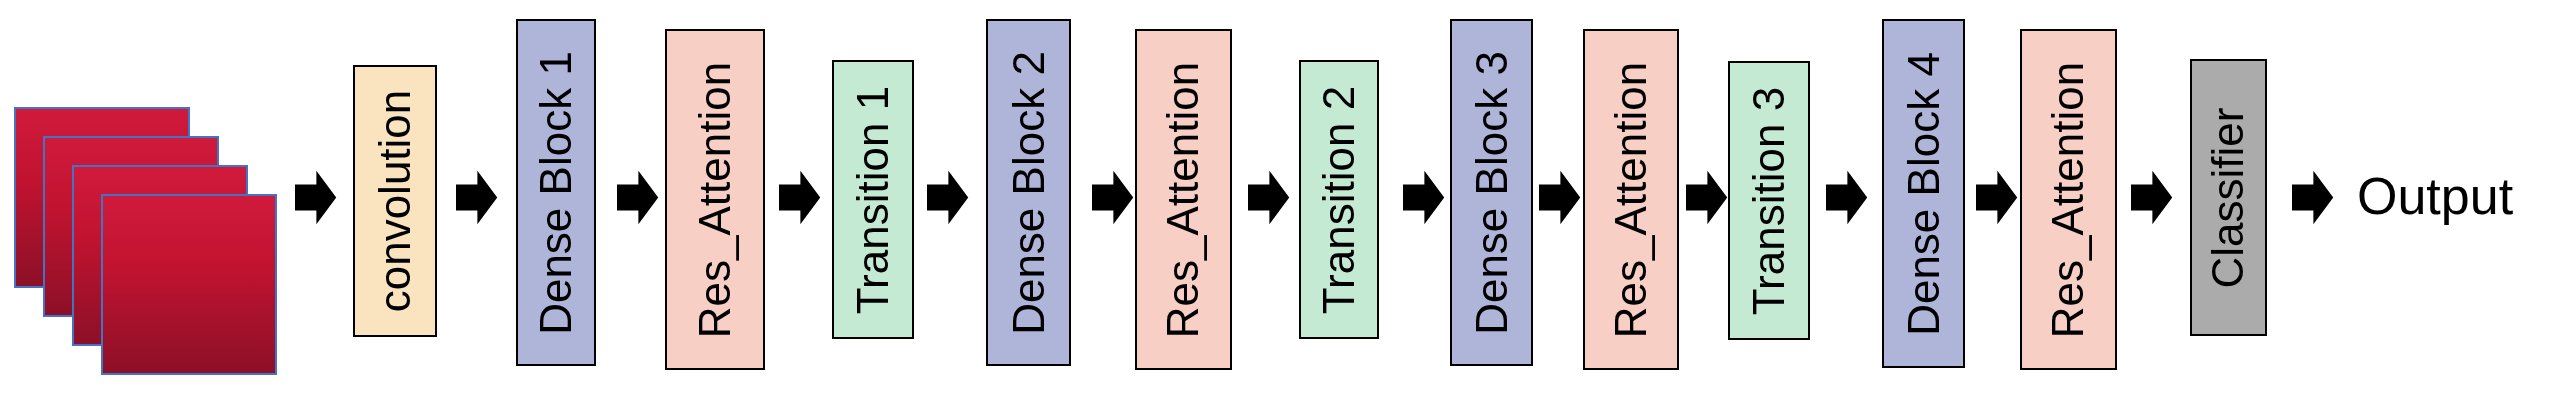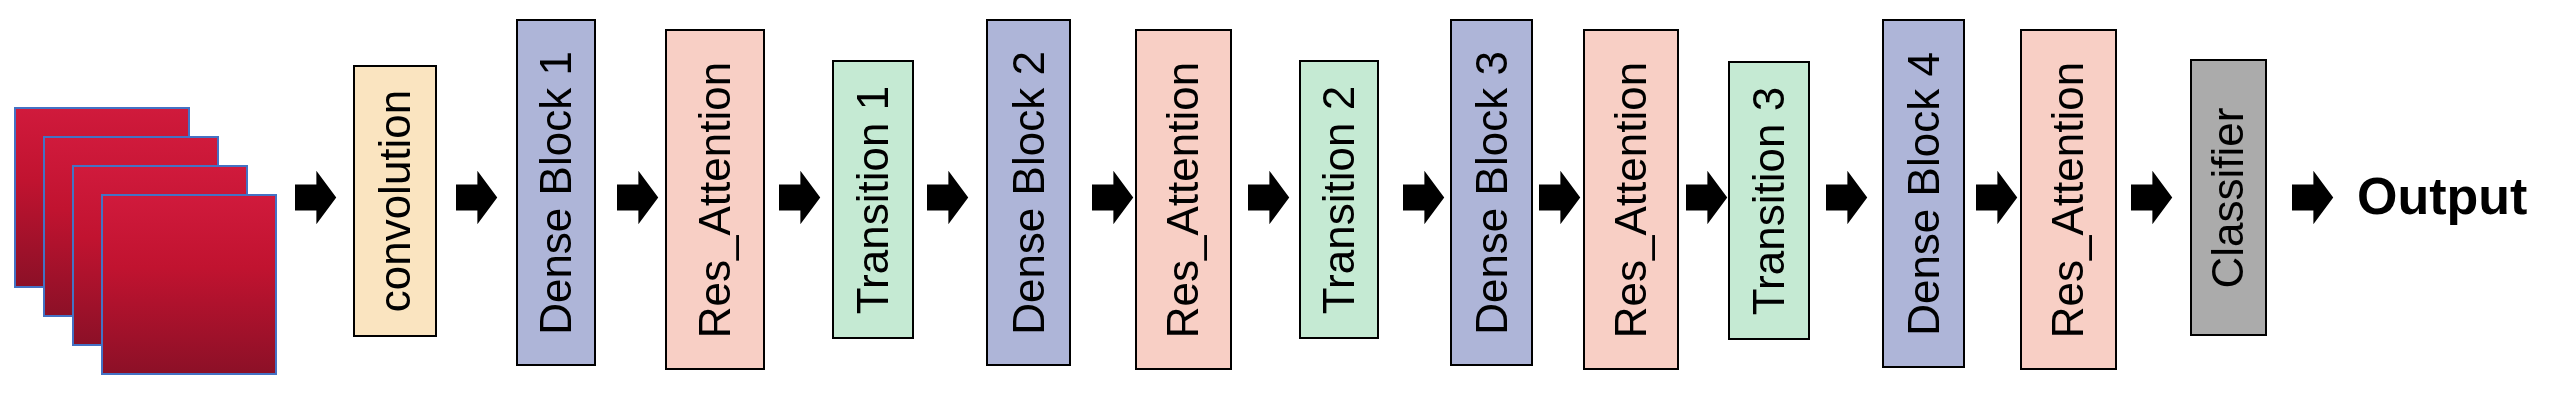--- a/index.html
+++ b/index.html
@@ -42,21 +42,21 @@
   .b5{left:1135px;top:29px;width:97px;height:341px;}  
   .b6{left:1299px;top:60px;width:80px;height:279px;}  
   .b7{left:1450px;top:19px;width:83px;height:347px;}  
   .b8{left:1583px;top:29px;width:96px;height:341px;}  
   .b9{left:1728px;top:61px;width:82px;height:279px;}  
   .b10{left:1882px;top:19px;width:83px;height:349px;} 
   .b11{left:2020px;top:29px;width:97px;height:341px;} 
   .b12{left:2190px;top:59px;width:77px;height:277px;} 
 
   .output{position:absolute;left:2357px;top:198px;transform:translateY(-54%);
-          font-size:52px;font-weight:bold;color:#000;white-space:nowrap;}
+          font-size:52px;font-weight:normal;color:#000;white-space:nowrap;}
 </style>
 </head>
 <body>
 
 <div class="canvas">
 
   <div class="stack">
     <div class="sq s1"></div>
     <div class="sq s2"></div>
     <div class="sq s3"></div>

